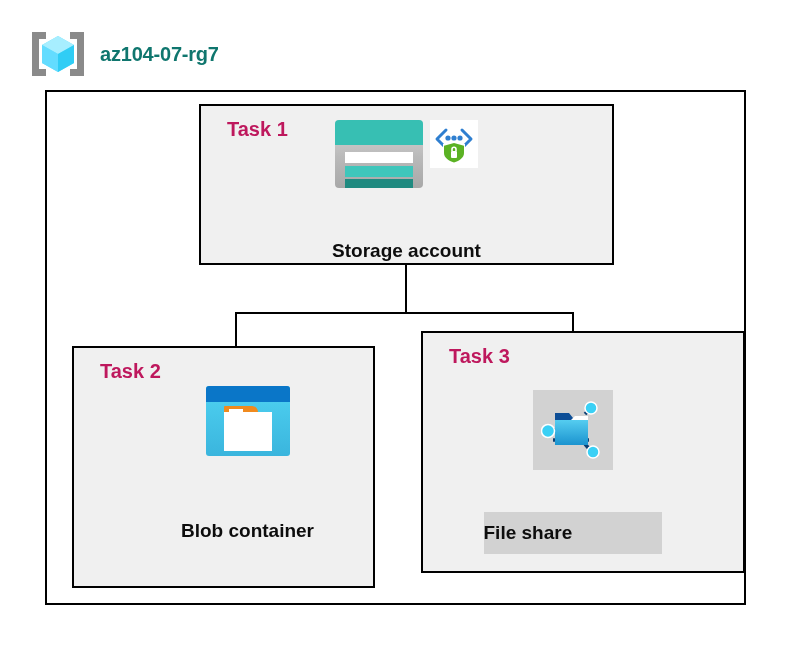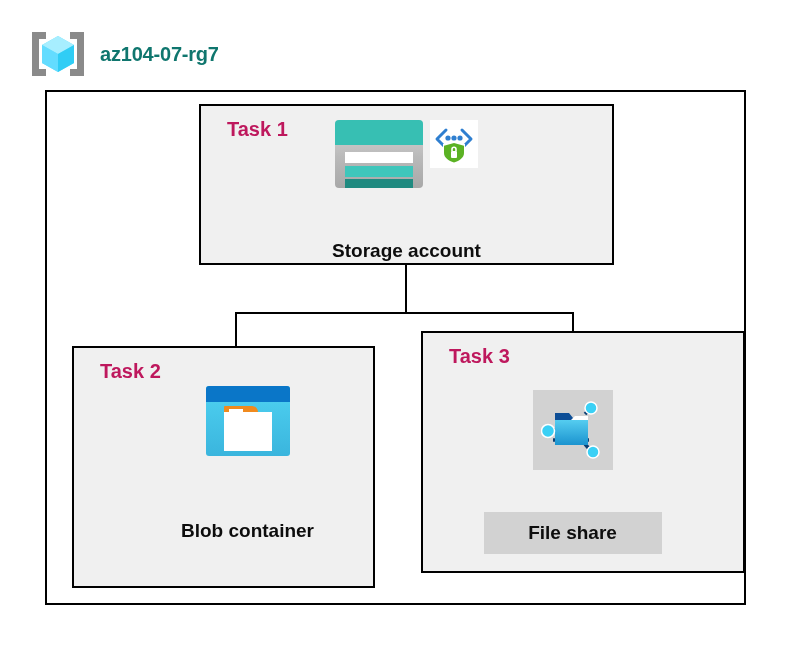--- a/index.html
+++ b/index.html
@@ -113,21 +113,20 @@
     display: flex;
     align-items: center;
     justify-content: center;
   }
   #fileshare-caption-wrap {
     background: #d2d2d2;
     width: 178px;
     height: 42px;
     display: flex;
     align-items: center;
-    justify-content: center;
   }
 
   
   .conn {
     position: absolute;
     background: #000000;
   }
   #conn-trunk   { left: 405px; top: 265px; width: 2px;   height: 48px; }
   #conn-bus     { left: 235px; top: 312px; width: 339px; height: 2px;  }
   #conn-left    { left: 235px; top: 312px; width: 2px;   height: 76px; }

